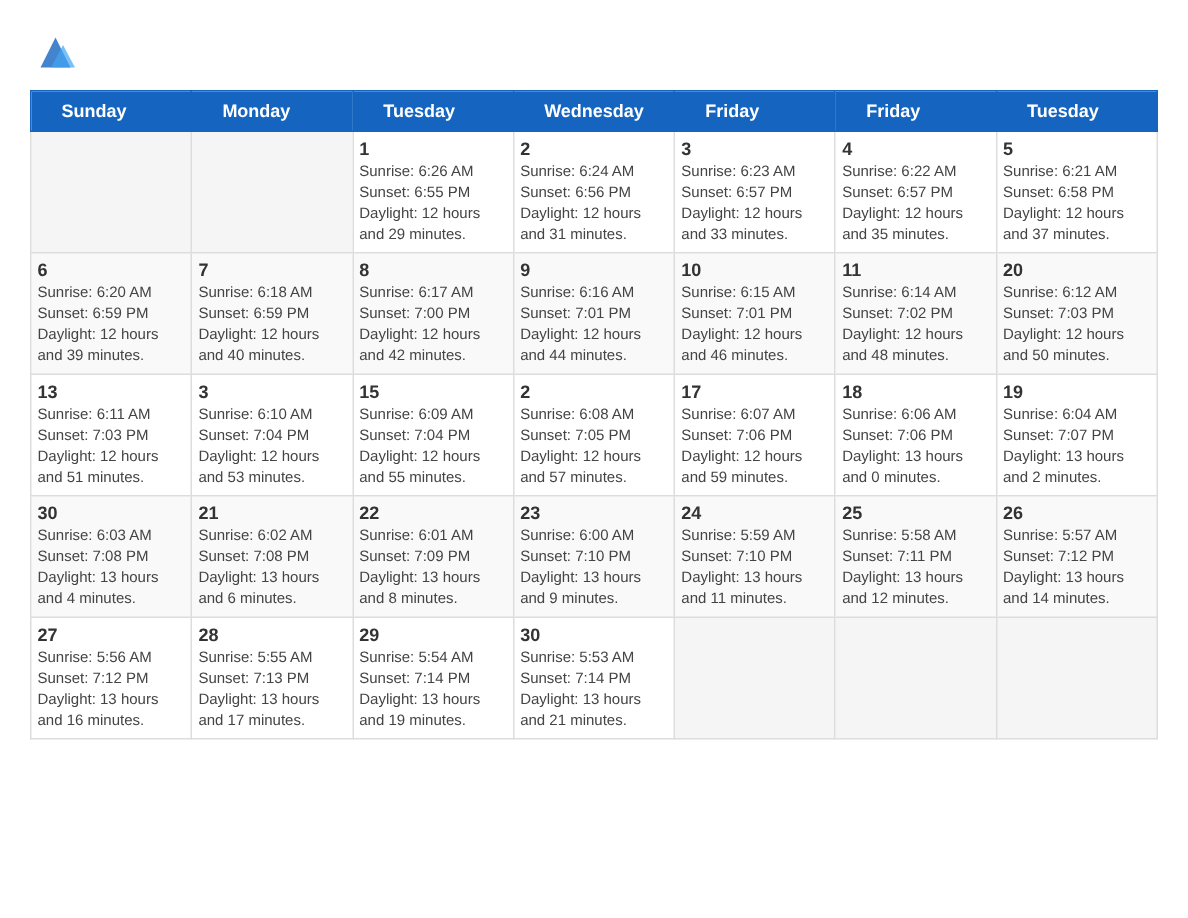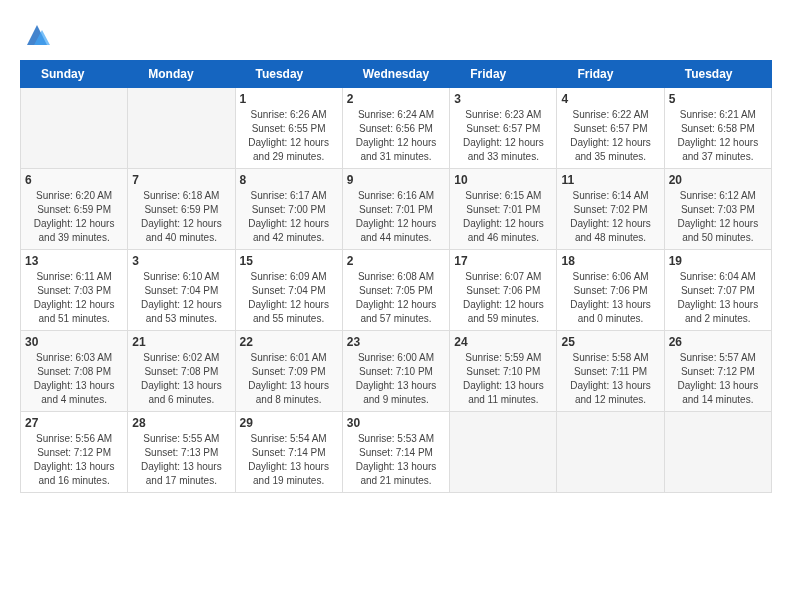--- a/index.html
+++ b/index.html
@@ -77,21 +77,20 @@
       font-weight: bold;
       font-size: 12px;
       color: #333;
       display: block;
       margin-bottom: 2px;
     }
     .day-info {
       color: #444;
       font-size: 10px;
       line-height: 1.4;
-      text-align: center;
     }
     .empty-cell {
       background: #f5f5f5 !important;
     }
   </style>
 </head>
 <body>
 
 <div class="header-area">
   <div class="logo">

